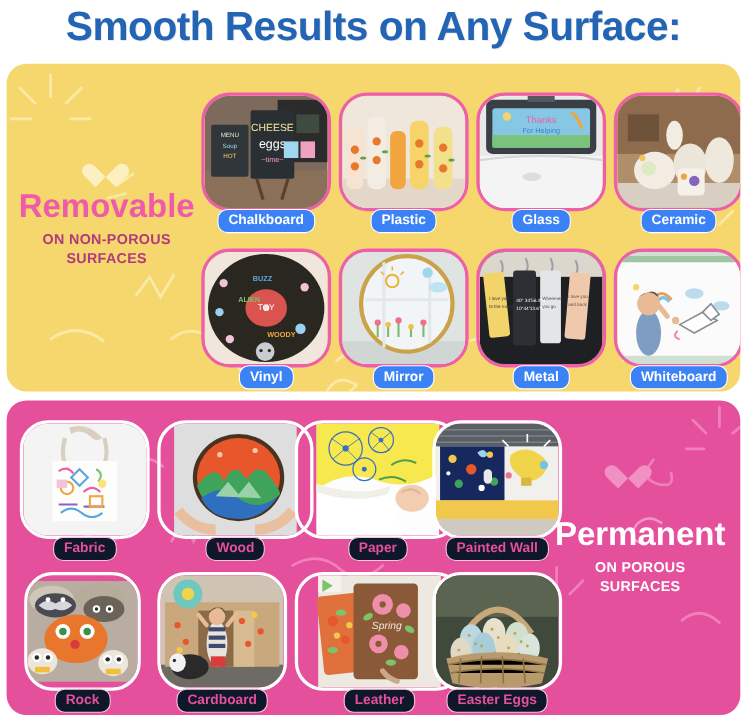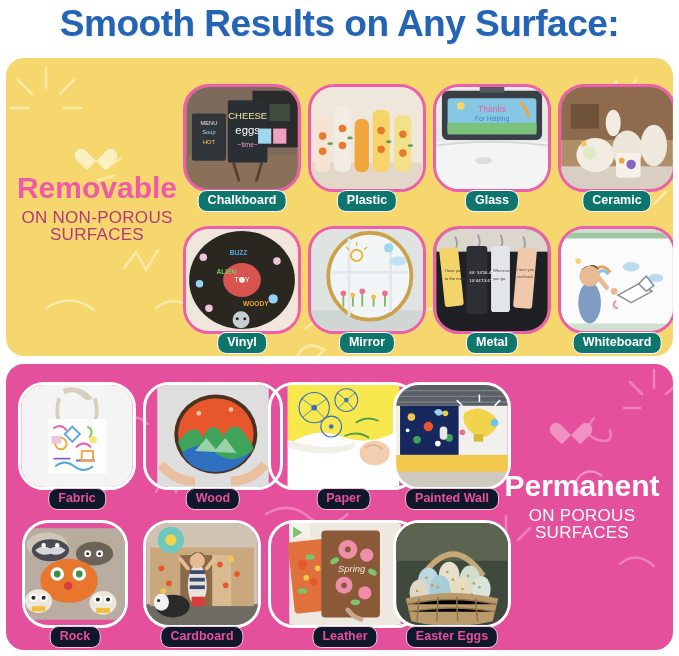--- a/index.html
+++ b/index.html
@@ -31,21 +31,21 @@
   
   .doodles{position:absolute;inset:0;pointer-events:none;}
   .doodles svg{position:absolute;inset:0;width:100%;height:100%;}
 
   
   .sec-head{position:absolute;text-align:center;}
   .sec-head .big{
     font-size:30px;font-weight:bold;line-height:32px;white-space:nowrap;text-align:center;
   }
   .sec-head .small{
-    font-size:17px;font-weight:normal;line-height:17px;letter-spacing:0.3px;
+    font-size:13px;font-weight:bold;line-height:17px;letter-spacing:0.3px;
     margin-top:5px;
   }
   .head-removable{left:2px;top:172px;width:190px;}
   .head-removable .big{color:#ef5ba8;}
   .head-removable .small{color:#b03a7c;}
   .head-permanent{left:487px;top:470px;width:190px;}
   .head-permanent .big{color:#ffffff;}
   .head-permanent .small{color:#ffffff;}
 
   
@@ -69,21 +69,21 @@
   .thumb-y{border:3px solid #ee5fab;box-sizing:border-box;}
   .thumb-p{border:3px solid #ffffff;box-sizing:border-box;}
   .thumb svg{display:block;width:100%;height:100%;}
   .cap{
     position:absolute;left:50%;transform:translateX(-50%);
     top:106px;
     padding:2px 9px 3px;border-radius:9px;
     font-size:12.5px;font-weight:bold;white-space:nowrap;
     line-height:15px;
   }
-  .cap-y{background:#0f766e;color:#ffffff;border:1.5px solid #ffffff;}
+  .cap-y{background:#3b82f6;color:#ffffff;border:1.5px solid #ffffff;}
   .cap-p{background:#0f172a;color:#e5509d;border:1.5px solid #f7c3de;}
 </style>
 </head>
 <body>
 
 <div class="page-title">Smooth Results on Any Surface:</div>
 
 <div class="panel panel-removable">
   <div class="doodles">
     <svg viewBox="0 0 667 298" preserveAspectRatio="none">
@@ -383,21 +383,21 @@
           <path d="M36 86 q10 -8 20 0 q10 8 20 0" stroke="#5aa7e0"></path>
           <rect x="64" y="70" width="12" height="10" stroke="#f0a63c"></rect>
         </g>
         <rect x="32" y="54" width="10" height="8" fill="#f0c3d8"></rect>
         <circle cx="76" cy="58" r="4" fill="#fbe27a"></circle>
       </svg>
     </div>
     <div class="cap cap-p">Fabric</div>
   </div>
 
-  <div class="tile" style="left:137px;top:18px;width:140px;height:130px;">
+  <div class="tile" style="left:137px;top:18px;width:98px;height:130px;padding-left:44px;">
     <div class="thumb thumb-p">
       <svg viewBox="0 0 118 108">
         <rect width="118" height="108" fill="#dedede"></rect>
         <ellipse cx="62" cy="52" rx="44" ry="42" fill="#4a3220"></ellipse>
         <ellipse cx="62" cy="52" rx="40" ry="38" fill="#e8562c"></ellipse>
         <path d="M22 60 q18 -24 26 -4 q10 -22 22 -2 q12 -20 24 0 q8 10 8 14 q-20 22 -44 22 q-26 0 -36 -30 z" fill="#3fa35c"></path>
         <path d="M26 72 q20 -16 36 0 q18 14 38 -2 q-14 22 -38 22 q-26 0 -36 -20 z" fill="#2f6fc0"></path>
         <path d="M40 70 l12 -14 l10 12 l10 -12 l12 16" fill="#9ad2a8"></path>
         <circle cx="44" cy="30" r="2.5" fill="#f7c9a8"></circle>
         <circle cx="78" cy="26" r="2.5" fill="#f7c9a8"></circle>

